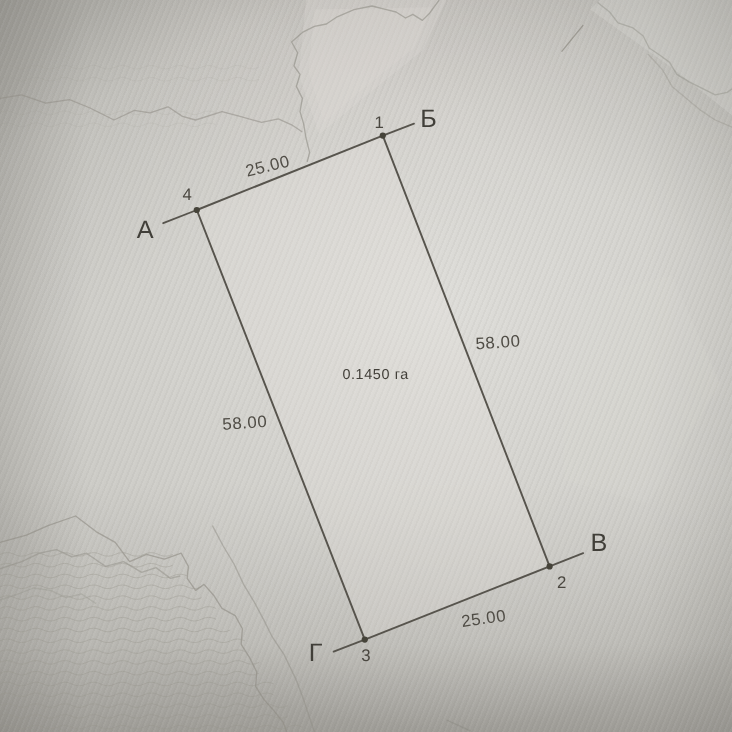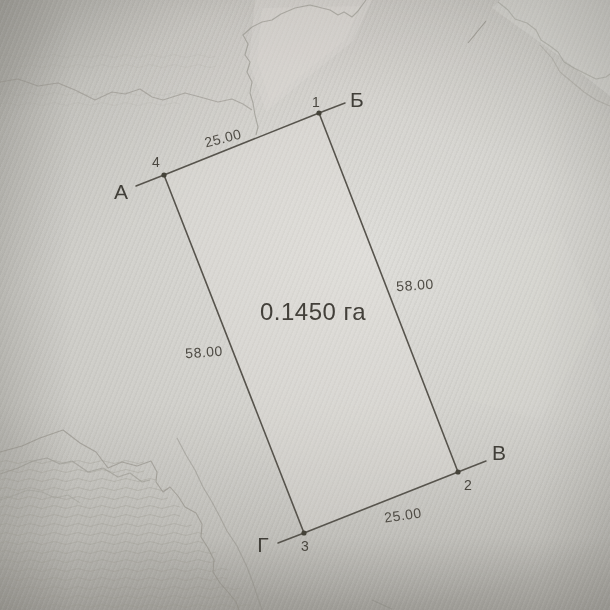--- a/index.html
+++ b/index.html
@@ -33,21 +33,21 @@
   .lbl {
     position: absolute;
     transform: translate(-50%, -50%);
     color: #47443e;
     white-space: nowrap;
     -webkit-user-select: none; user-select: none;
   }
   .corner-letter { font-size: 21px; color: #413f39; }
   .corner-number { font-size: 14px; color: #4a4740; }
   .dim          { font-size: 14px; color: #504d46; letter-spacing: 0.5px; }
-  .area         { font-size: 24px; color: #43403a; letter-spacing: 0.5px; }
+  .area         { font-size: 12px; color: #43403a; letter-spacing: 0.5px; }
 </style>
 </head>
 <body>
 
 <div class="photo">
 
   <svg class="plan-svg" width="610" height="610" viewBox="0 0 610 610">
 
     <g fill="#dedcd7">
       <polygon points="255,0 372,0 352,42 302,82 266,112 249,62" opacity="0.28"></polygon>

